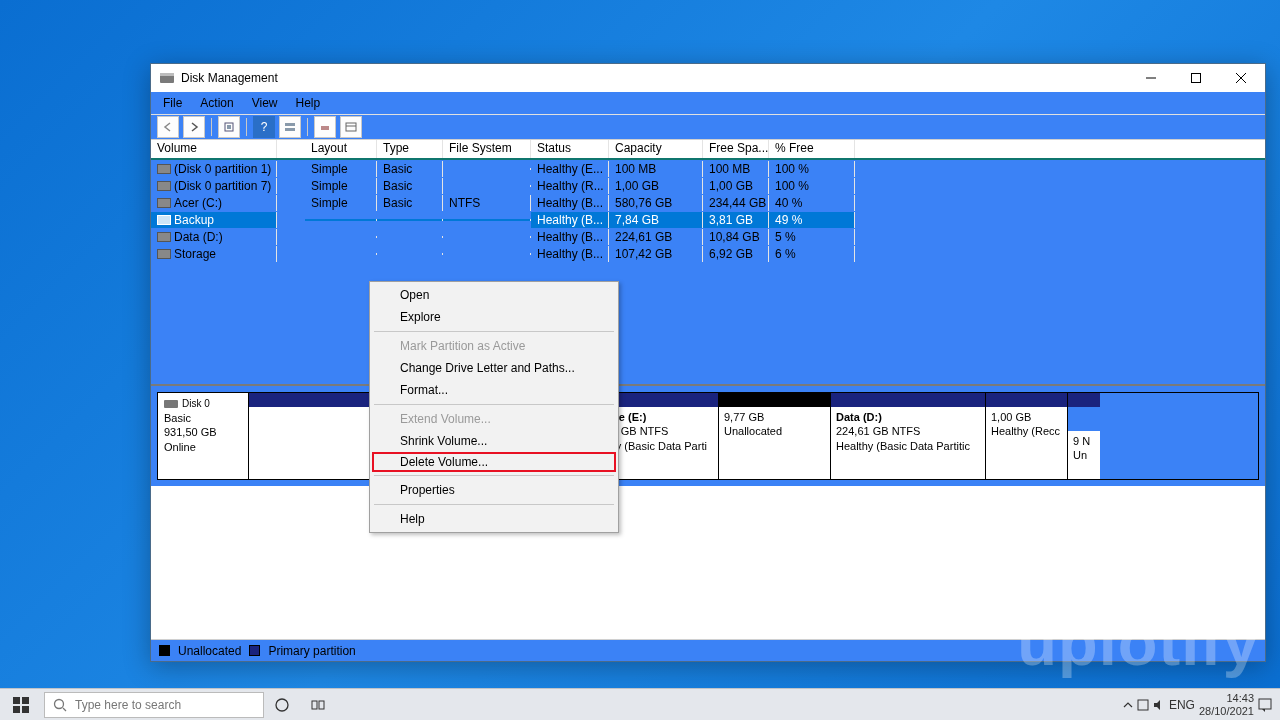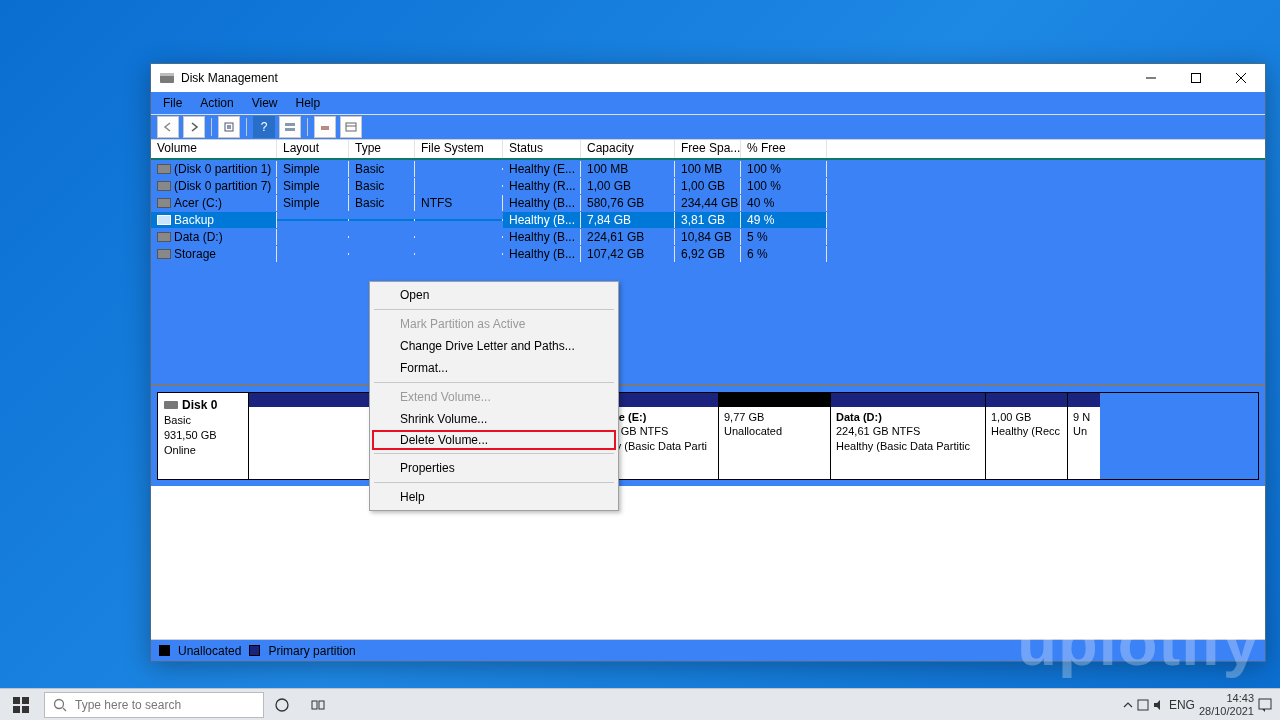--- a/index.html
+++ b/index.html
@@ -90,21 +90,21 @@
     font-size:12px;
   }
   .thead .th, .trow .td {
     padding:1px 6px;
     border-right:1px solid #e4e4e4;
     white-space:nowrap;
     overflow:hidden;
   }
   .thead .th { font-weight:400; color:#000; }
   .col-vol { width:126px; }
-  .col-lay { width:72px; }
+  .col-lay { width:72px;margin-left:28px; }
   .col-typ { width:66px; }
   .col-fs  { width:88px; }
   .col-sta { width:78px; }
   .col-cap { width:94px; }
   .col-fre { width:66px; }
   .col-pct { width:86px; }
   .trow { display:flex; height:17px; font-size:12px; align-items:center;}
   .trow .vicon{display:inline-block;width:14px;height:10px;background:#888;border:1px solid #555;margin-right:3px;vertical-align:middle;}
   .trow.selected .td{ background:#0078d7;color:#fff;}
   .trow.selected .vicon{background:#cce4f7;border-color:#fff;}
@@ -117,35 +117,35 @@
     gap:0;
   }
   .disk-label {
     width:92px;
     border:1px solid #000;
     padding:4px 6px;
     font-size:11px;
     line-height:1.35;
     background:#fff;
   }
-  .disk-label b{font-size:12px;font-weight:bold;display:flex;align-items:center;gap:4px;}
+  .disk-label b{font-size:10px;font-weight:normal;display:flex;align-items:center;gap:4px;}
   .disk-strip {
     flex:1;
     border:1px solid #000;
     border-left:none;
     display:flex;
     position:relative;
   }
   .part {
     border-right:1px solid #000;
     display:flex;flex-direction:column;
     font-size:11px;
     line-height:1.3;
   }
-  .part:last-child{border-right:none;}
+  .part:last-child{border-right:none;gap:24px;}
   .part .pbar{height:14px;background:#1a237e;}
   .part.una .pbar{background:#000;}
   .part .pbody{padding:3px 5px;flex:1;background:#fff;overflow:hidden;white-space:nowrap;}
   .part .pname{font-weight:bold;}
 
   
   .legend {
     height: 22px;
     border-top:1px solid #d0d0d0;
     display:flex;align-items:center;
@@ -444,20 +444,21 @@
 
   <div class="legend">
     <span class="lbox" style="background:#000"></span>
     <span>Unallocated</span>
     <span class="lbox" style="background:#1a237e"></span>
     <span>Primary partition</span>
   </div>
 
   <div class="ctxmenu">
     <div class="ci">Open</div>
+    <div class="ci">Explore</div>
     <div class="csep"></div>
     <div class="ci disabled">Mark Partition as Active</div>
     <div class="ci">Change Drive Letter and Paths...</div>
     <div class="ci">Format...</div>
     <div class="csep"></div>
     <div class="ci disabled">Extend Volume...</div>
     <div class="ci">Shrink Volume...</div>
     <div class="ci highlight-red">Delete Volume...</div>
     <div class="csep"></div>
     <div class="ci">Properties</div>

